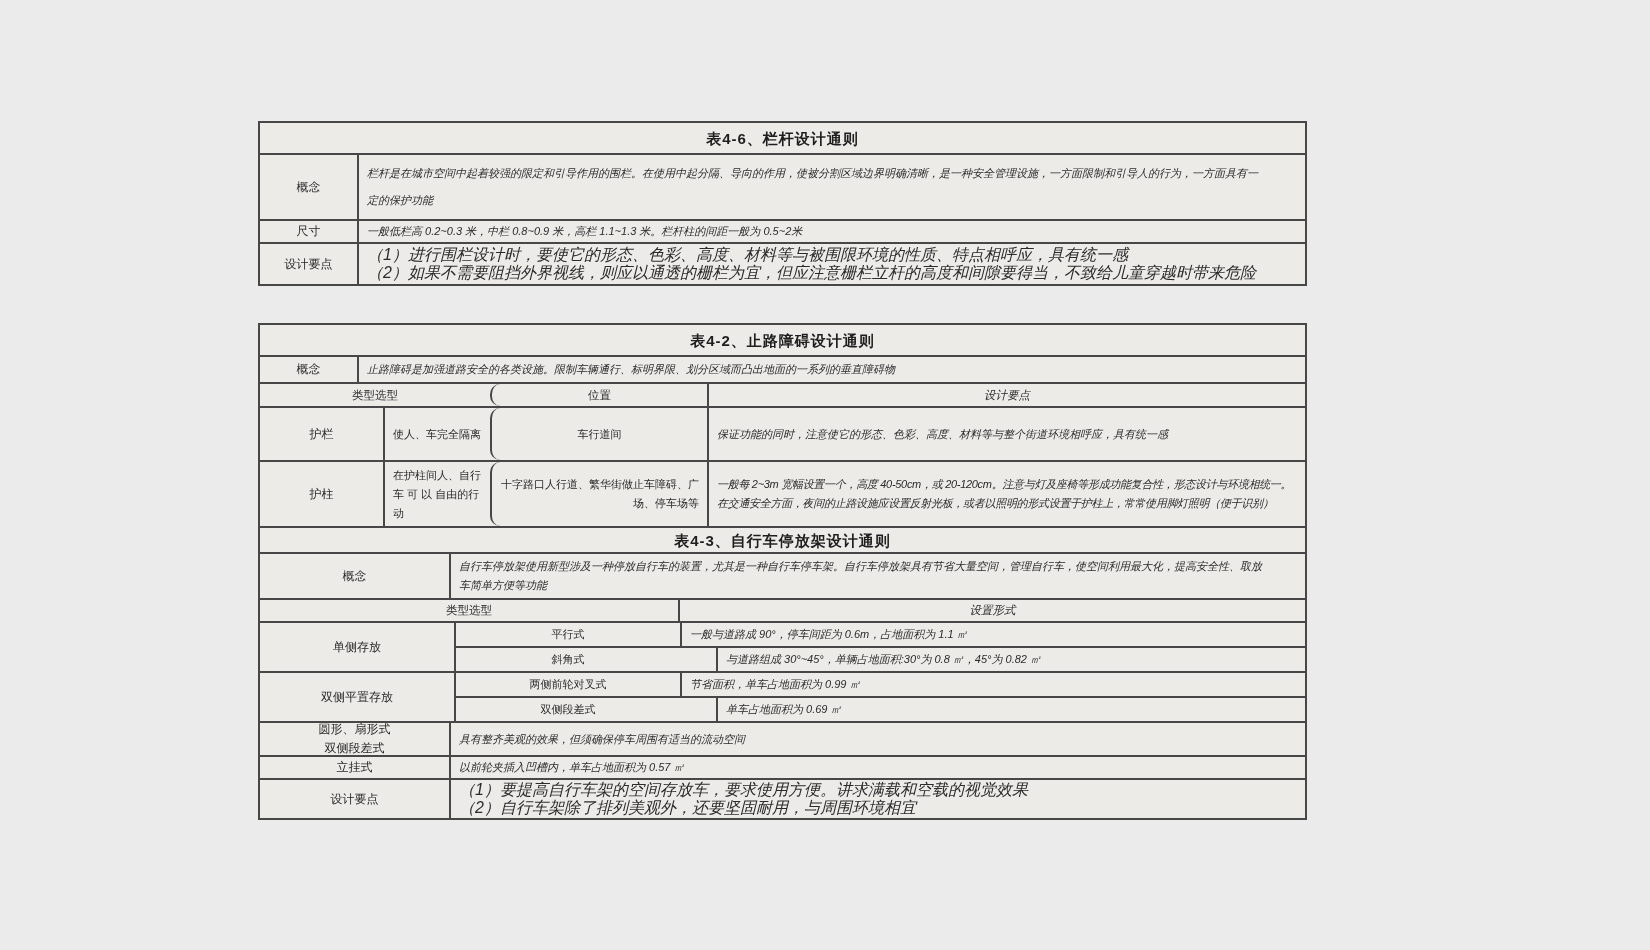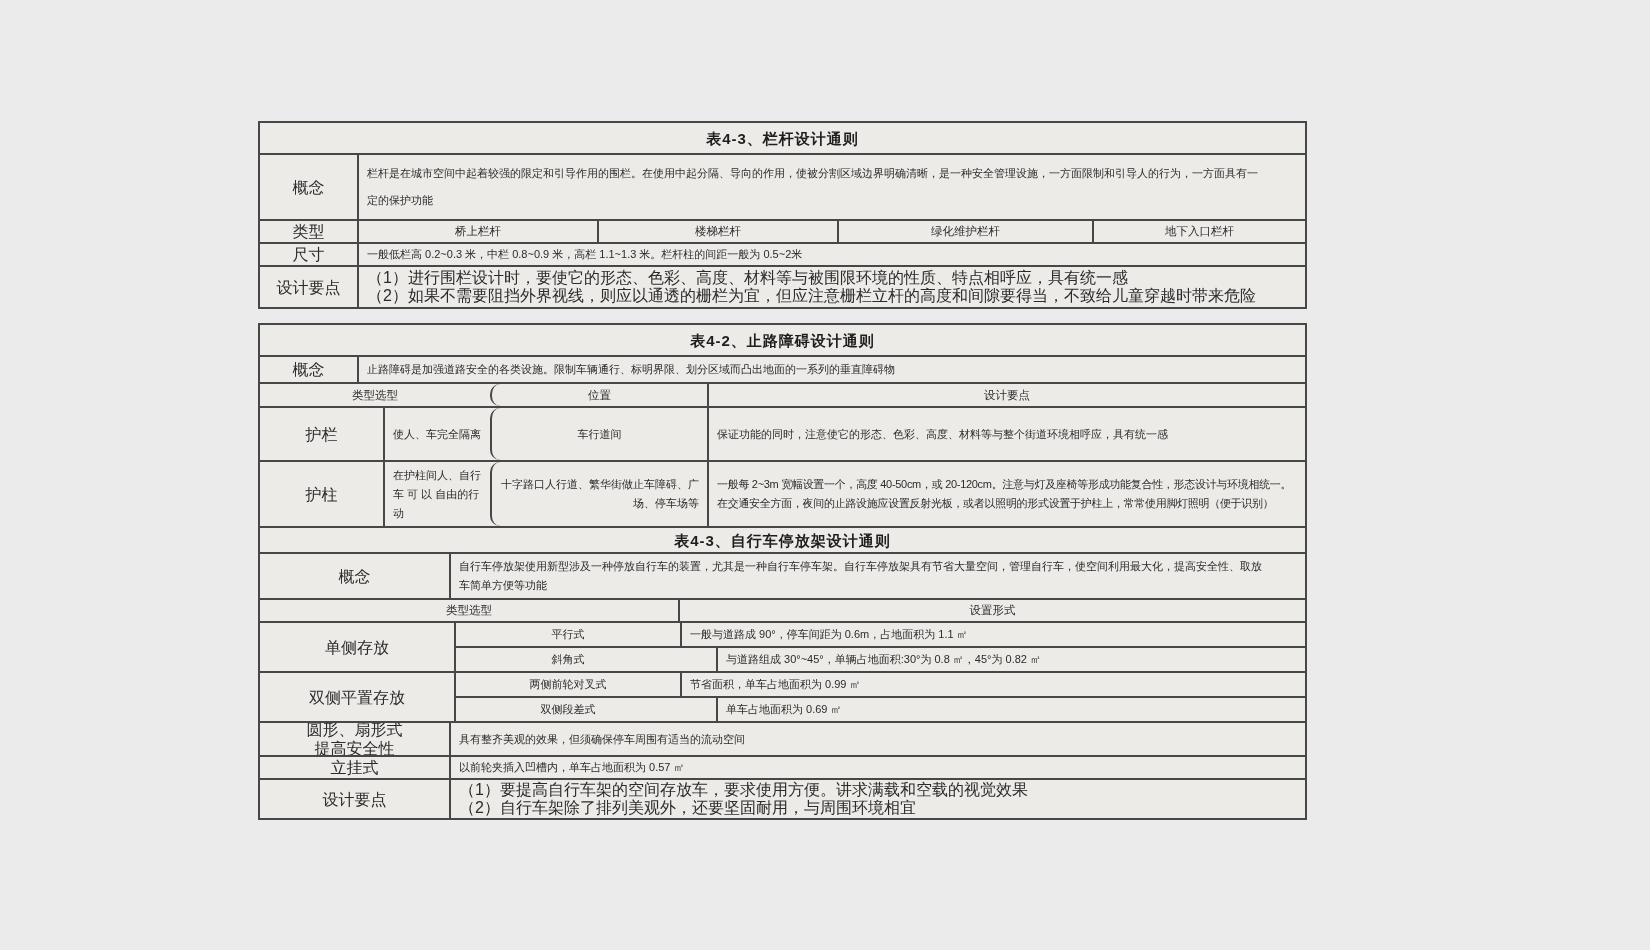--- a/index.html
+++ b/index.html
@@ -30,59 +30,52 @@
     font-size:11px;
     line-height:19px;
     white-space:pre-line;
   }
   .bl{border-left:2px solid #474747;}
   .title-cell{
     flex:1;justify-content:center;
     font-weight:bold;font-size:15px;color:#1e1e1e;
     letter-spacing:1px;
   }
-  .label{justify-content:center;text-align:center;font-size:16px;border-radius:11px;}
+  .label{justify-content:center;text-align:center;font-size:12px;border-radius:11px;}
   .hdr{justify-content:center;text-align:center;font-size:11.5px;}
   .ctr{justify-content:center;text-align:right;}
   .txt{padding:2px 8px;}
   .tight{letter-spacing:-0.3px;}
   .lh27{line-height:27px;}
   .col{display:flex;flex-direction:column;justify-content:center;align-items:flex-start;padding:10px 8px;}
   .col div{line-height:18px;}
   .sub{flex:1;display:flex;flex-direction:column;}
   .subrow{display:flex;flex:1;}
   .subrow + .subrow{border-top:2px solid #474747;gap:36px;}
   
   .h30{height:30px;} .h64{height:64px;} .h21{height:21px;} .h40{height:40px;}
   .h25{height:25px;} .h22{height:22px;} .h52{height:52px;} .h24{height:24px;}
   .h44{height:44px;} .h32{height:32px;} .h38{height:38px;}
   
   .w97{width:97px;} .wt1a{width:240px;} .wt1b{width:240px;} .wt1c{width:255px;}
   .w123{width:123px;} .w107{width:107px;} .w217{width:217px;border-radius:10px;} .w230{width:230px;}
   .w189{width:189px;} .w194{width:194px;} .w224{width:224px;} .w418{width:418px;}
-  .fx1{flex:1;}
+  .fx1{flex:1;font-style:italic;}
 </style>
 </head>
 <body>
 
 <div class="tbl t1">
   <div class="row h30">
-    <div class="cell title-cell">表4-3、栏杆设计通则</div>
+    <div class="cell title-cell">表4-6、栏杆设计通则</div>
   </div>
   <div class="row h64">
     <div class="cell label w97">概念</div>
     <div class="cell txt bl fx1 lh27">栏杆是在城市空间中起着较强的限定和引导作用的围栏。在使用中起分隔、导向的作用，使被分割区域边界明确清晰，是一种安全管理设施，一方面限制和引导人的行为，一方面具有一
 定的保护功能</div>
-  </div>
-  <div class="row h21">
-    <div class="cell label w97">类型</div>
-    <div class="cell hdr bl wt1a">桥上栏杆</div>
-    <div class="cell hdr bl wt1b">楼梯栏杆</div>
-    <div class="cell hdr bl wt1c">绿化维护栏杆</div>
-    <div class="cell hdr bl fx1">地下入口栏杆</div>
   </div>
   <div class="row h21">
     <div class="cell label w97">尺寸</div>
     <div class="cell txt bl fx1">一般低栏高 0.2~0.3 米，中栏 0.8~0.9 米，高栏 1.1~1.3 米。栏杆柱的间距一般为 0.5~2米</div>
   </div>
   <div class="row h40">
     <div class="cell label w97">设计要点</div>
     <div class="col bl fx1">
       <div>（1）进行围栏设计时，要使它的形态、色彩、高度、材料等与被围限环境的性质、特点相呼应，具有统一感</div>
       <div>（2）如果不需要阻挡外界视线，则应以通透的栅栏为宜，但应注意栅栏立杆的高度和间隙要得当，不致给儿童穿越时带来危险</div>
@@ -154,21 +147,21 @@
       </div>
       <div class="subrow">
         <div class="cell ctr w224">双侧段差式</div>
         <div class="cell txt bl fx1">单车占地面积为 0.69 ㎡</div>
       </div>
     </div>
   </div>
 
   <div class="row h32">
     <div class="cell label w189">圆形、扇形式
-提高安全性</div>
+双侧段差式</div>
     <div class="cell txt bl fx1">具有整齐美观的效果，但须确保停车周围有适当的流动空间</div>
   </div>
   <div class="row h21">
     <div class="cell label w189">立挂式</div>
     <div class="cell txt bl fx1">以前轮夹插入凹槽内，单车占地面积为 0.57 ㎡</div>
   </div>
   <div class="row h38">
     <div class="cell label w189">设计要点</div>
     <div class="col bl fx1">
       <div>（1）要提高自行车架的空间存放车，要求使用方便。讲求满载和空载的视觉效果</div>

